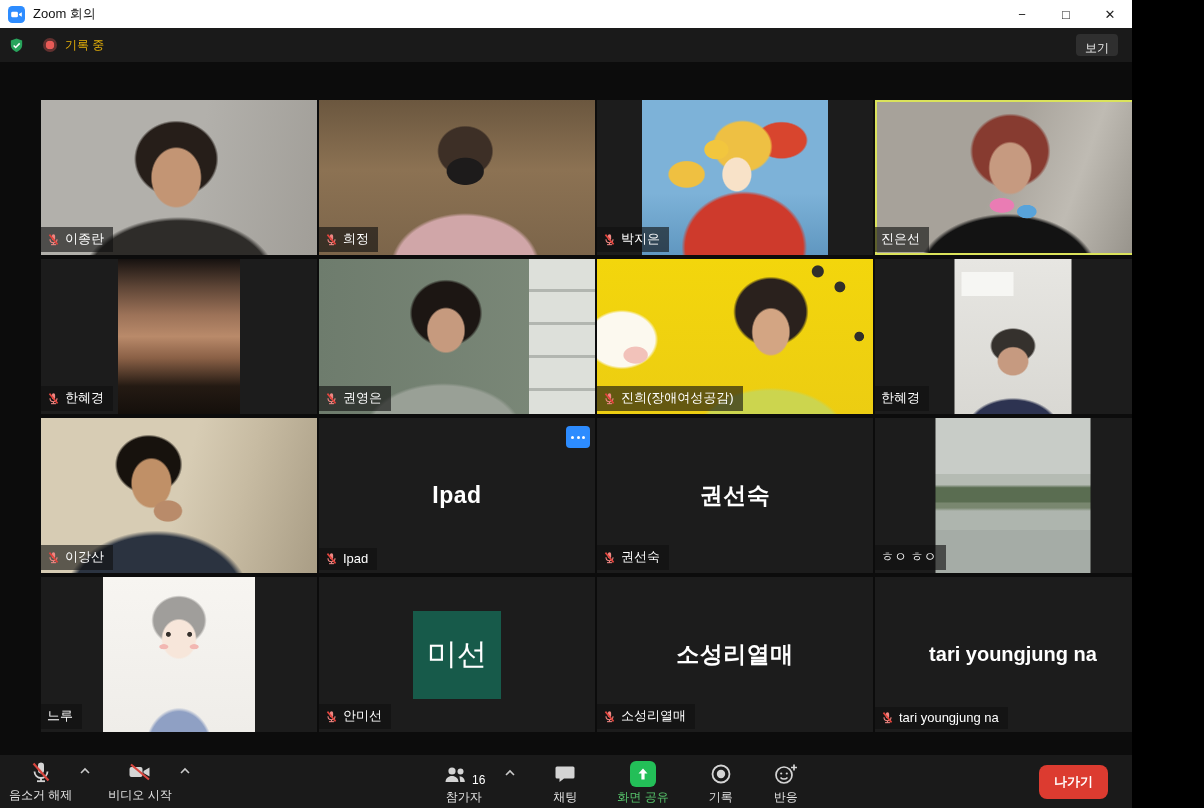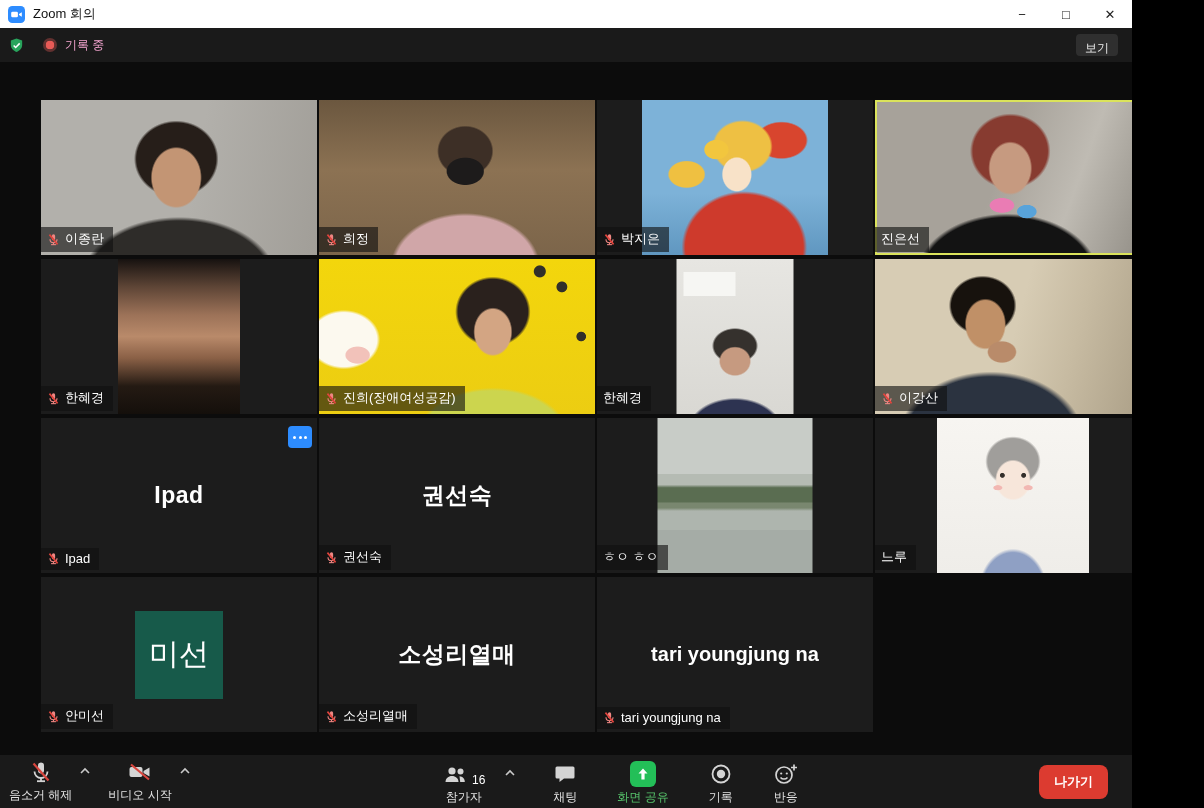--- a/index.html
+++ b/index.html
@@ -9,21 +9,21 @@
   
   .titlebar{height:28px;background:#ffffff;display:flex;align-items:center;padding-left:8px;flex:none;}
   .titlebar .title{font-size:13px;color:#111;margin-left:8px;}
   .win-controls{margin-left:auto;display:flex;height:100%;}
   .win-btn{width:44px;height:100%;display:flex;align-items:center;justify-content:center;font-size:13px;color:#222;background:none;border:0;cursor:pointer;}
 
   
   .topbar{height:34px;background:#1a1a1a;display:flex;align-items:center;padding:0 14px 0 8px;flex:none;}
   .rec-wrap{display:flex;align-items:center;gap:8px;margin-left:18px;}
   .rec-dot{width:14px;height:14px;border-radius:50%;background:radial-gradient(circle,#e85a56 0 42%,rgba(232,90,86,.35) 46% 100%);}
-  .rec-label{color:#f9a8d4;font-size:12px;}
+  .rec-label{color:#eab308;font-size:12px;}
   .view-btn{margin-left:auto;background:#2f2f2f;border:0;border-radius:4px;height:22px;display:flex;align-items:center;gap:6px;padding:0 9px;color:#ededed;font-size:12px;cursor:pointer;flex-direction:column;}
 
   
   .stage{flex:1;position:relative;background:#0c0c0c;}
   .grid{position:absolute;left:41px;top:38px;display:grid;grid-template-columns:repeat(4,276px);grid-template-rows:repeat(4,155px);gap:4px 2px;}
   .tile{position:relative;background:#1d1d1d;overflow:hidden;cursor:pointer;}
   .tile.active{box-shadow:inset 0 0 0 2px #dbe35b;}
   .inner{position:absolute;top:0;bottom:0;left:50%;transform:translateX(-50%);}
   .center-name{position:absolute;inset:0;display:flex;align-items:center;justify-content:center;color:#fff;font-size:23px;font-weight:600;letter-spacing:.5px;}
   .center-name.latin{font-size:20px;font-weight:700;letter-spacing:0;}
@@ -207,20 +207,32 @@
             <svg width="13" height="13" viewBox="0 0 24 24">
               <rect x="9" y="2.5" width="6" height="11" rx="3" fill="#ef8783"></rect>
               <path d="M5.5 11.5a6.5 6.5 0 0 0 13 0" stroke="#ef8783" stroke-width="2" fill="none"></path>
               <line x1="12" y1="18" x2="12" y2="21.5" stroke="#ef8783" stroke-width="2"></line>
               <line x1="7.5" y1="21.5" x2="16.5" y2="21.5" stroke="#ef8783" stroke-width="2"></line>
               <line x1="4.5" y1="3" x2="19.5" y2="21" stroke="#e0443d" stroke-width="3"></line>
             </svg>
             <span>한혜경</span>
           </div>
         </div>
+        <div class="tile v6">
+          <div class="tile-label">
+            <svg width="13" height="13" viewBox="0 0 24 24">
+              <rect x="9" y="2.5" width="6" height="11" rx="3" fill="#ef8783"></rect>
+              <path d="M5.5 11.5a6.5 6.5 0 0 0 13 0" stroke="#ef8783" stroke-width="2" fill="none"></path>
+              <line x1="12" y1="18" x2="12" y2="21.5" stroke="#ef8783" stroke-width="2"></line>
+              <line x1="7.5" y1="21.5" x2="16.5" y2="21.5" stroke="#ef8783" stroke-width="2"></line>
+              <line x1="4.5" y1="3" x2="19.5" y2="21" stroke="#e0443d" stroke-width="3"></line>
+            </svg>
+            <span>권영은</span>
+          </div>
+        </div>
         <div class="tile v7">
           <div class="tile-label">
             <svg width="13" height="13" viewBox="0 0 24 24">
               <rect x="9" y="2.5" width="6" height="11" rx="3" fill="#ef8783"></rect>
               <path d="M5.5 11.5a6.5 6.5 0 0 0 13 0" stroke="#ef8783" stroke-width="2" fill="none"></path>
               <line x1="12" y1="18" x2="12" y2="21.5" stroke="#ef8783" stroke-width="2"></line>
               <line x1="7.5" y1="21.5" x2="16.5" y2="21.5" stroke="#ef8783" stroke-width="2"></line>
               <line x1="4.5" y1="3" x2="19.5" y2="21" stroke="#e0443d" stroke-width="3"></line>
             </svg>
             <span>진희(장애여성공감)</span>

